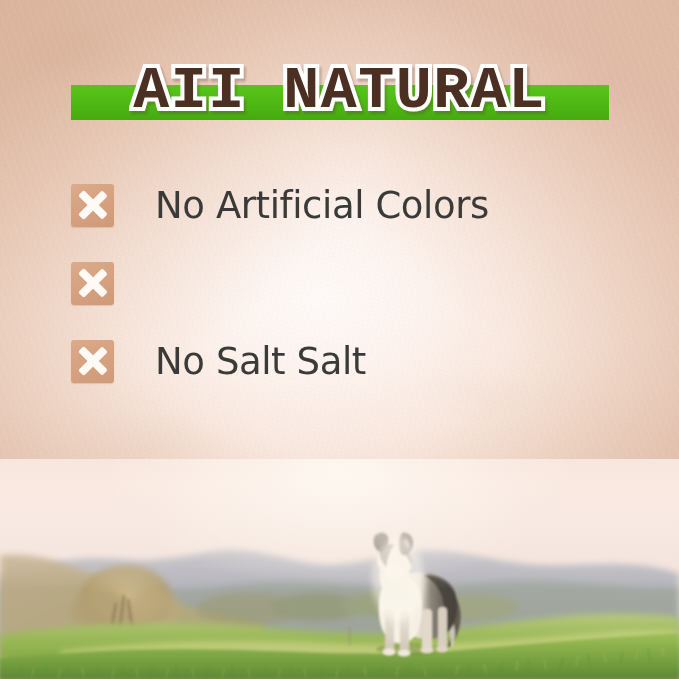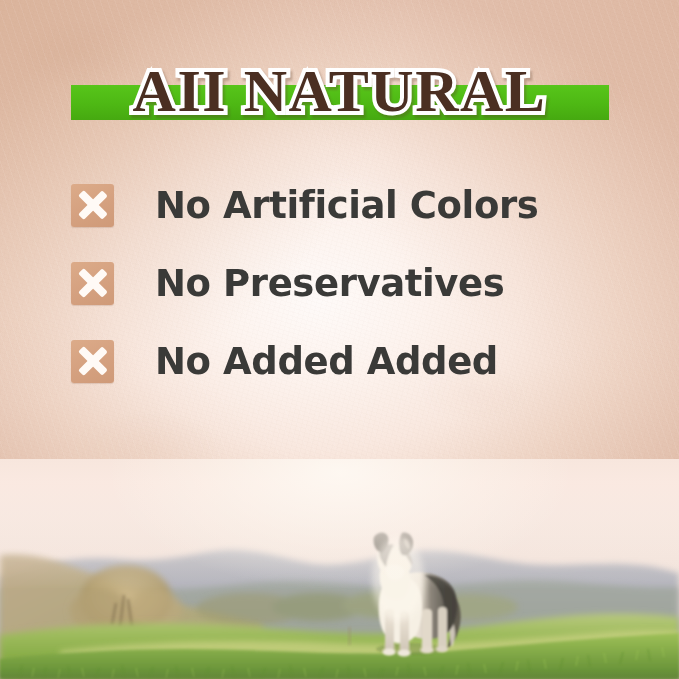--- a/index.html
+++ b/index.html
@@ -77,21 +77,21 @@
     top: 33px;
     width: 538px;
     height: 35px;
     background: linear-gradient(180deg, #57c51a 0%, #4eb814 55%, #46a910 100%);
   }
   .headline {
     position: absolute;
     left: 0; right: 0;
     top: 0;
     text-align: center;
-    font-family: Liberation Serif, serif;
+    font-family: Liberation Mono, monospace;
     font-weight: 700;
     font-size: 60px;
     line-height: 78px;
     letter-spacing: 1.5px;
     color: #4b2f22;
     -webkit-text-stroke: 8px #ffffff;
     paint-order: stroke fill;
     filter: drop-shadow(2px 3px 1px rgba(90,60,40,0.30));
     white-space: nowrap;
     user-select: none;
@@ -131,21 +131,21 @@
     background: #fffaf6;
     border-radius: 2px;
   }
   .claim-mark::before { transform: rotate(45deg); }
   .claim-mark::after  { transform: rotate(-45deg); }
 
   .claim-text {
     flex: 1 1 auto;
     margin-left: 41px;
     font-family: "DejaVu Sans", sans-serif;
-    font-weight: 700;
+    font-weight: 400;
     font-size: 37px;
     line-height: 43px;
     letter-spacing: -0.4px;
     color: #3a3a38;
     white-space: nowrap;
   }
 
   
   #photo {
     position: absolute;
@@ -204,26 +204,25 @@
   <div id="claims">
 
     <div class="claim-row">
       <span class="claim-mark"></span>
       <span class="claim-text">No Artificial Colors</span>
     </div>
 
 
     <div class="claim-row">
       <span class="claim-mark"></span>
-      <span class="claim-text">No Preservatives</span>
     </div>
 
     <div class="claim-row">
       <span class="claim-mark"></span>
-      <span class="claim-text">No Added Added</span>
+      <span class="claim-text">No Salt Salt</span>
     </div>
 
   </div>
 
   <div id="photo">
     <svg viewBox="0 0 679 220" preserveAspectRatio="none" aria-hidden="true">
       <defs>
         <linearGradient id="skyG" x1="0" y1="0" x2="0" y2="1">
           <stop offset="0%" stop-color="#f6e8e0"></stop>
           <stop offset="45%" stop-color="#f2e3db"></stop>

